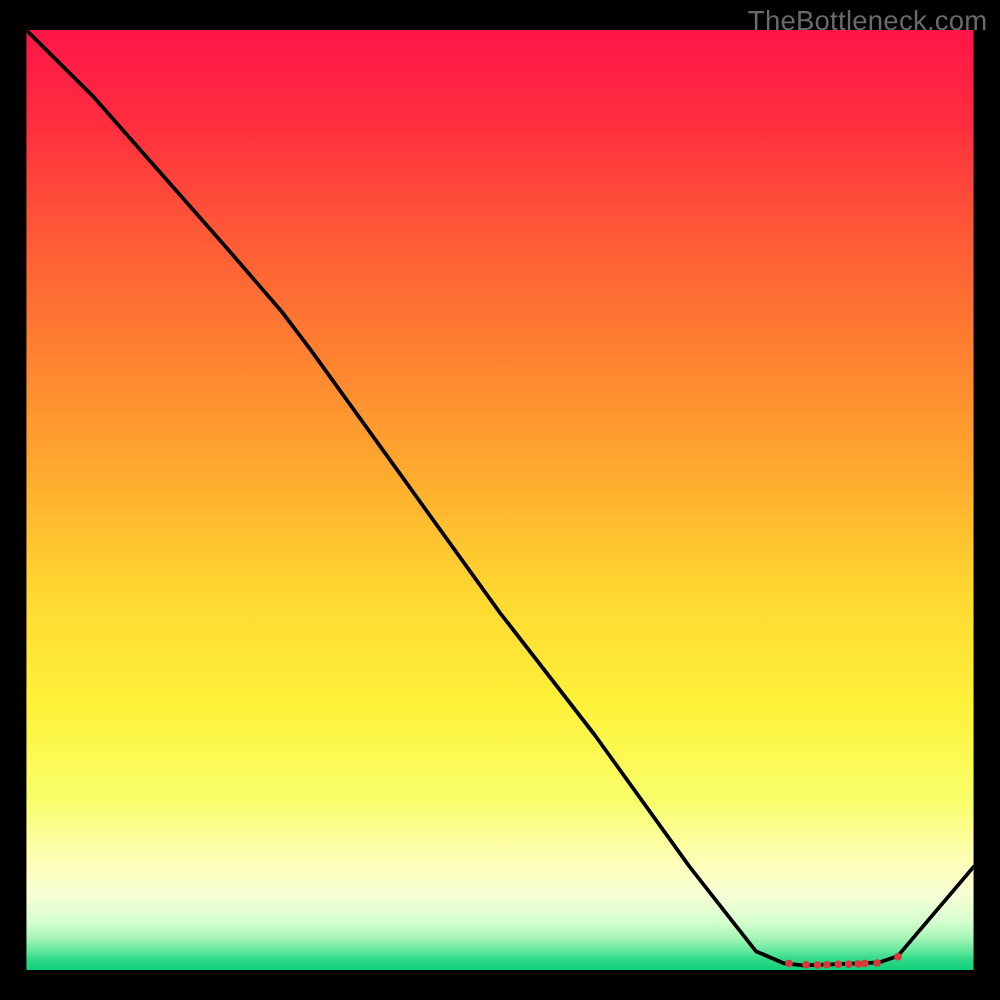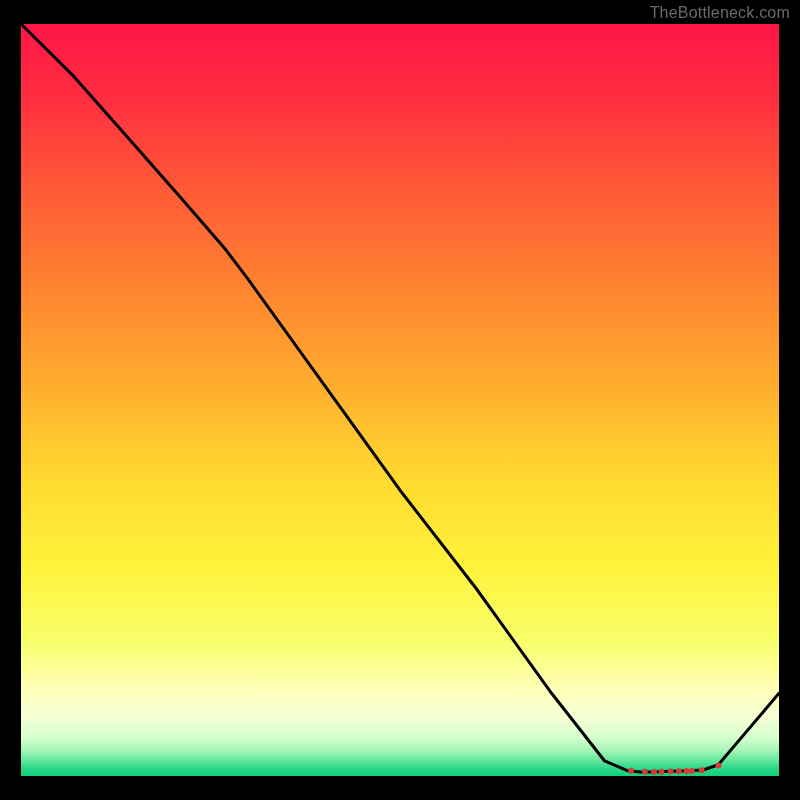--- a/index.html
+++ b/index.html
@@ -8,21 +8,21 @@
   height: 800px;
   background: #000;
   position: relative;
   font-family: Arial, sans-serif;
 }
 .watermark {
   position: absolute;
   top: 4px;
   right: 10px;
   color: #6a6a6a;
-  font-size: 16px;
+  font-size: 22px;
   font-weight: 500;
   z-index: 10;
   letter-spacing: 0.2px;
 }
 .plot-area {
   position: absolute;
   left: 21px;
   top: 24px;
   width: 758px;
   height: 752px;

